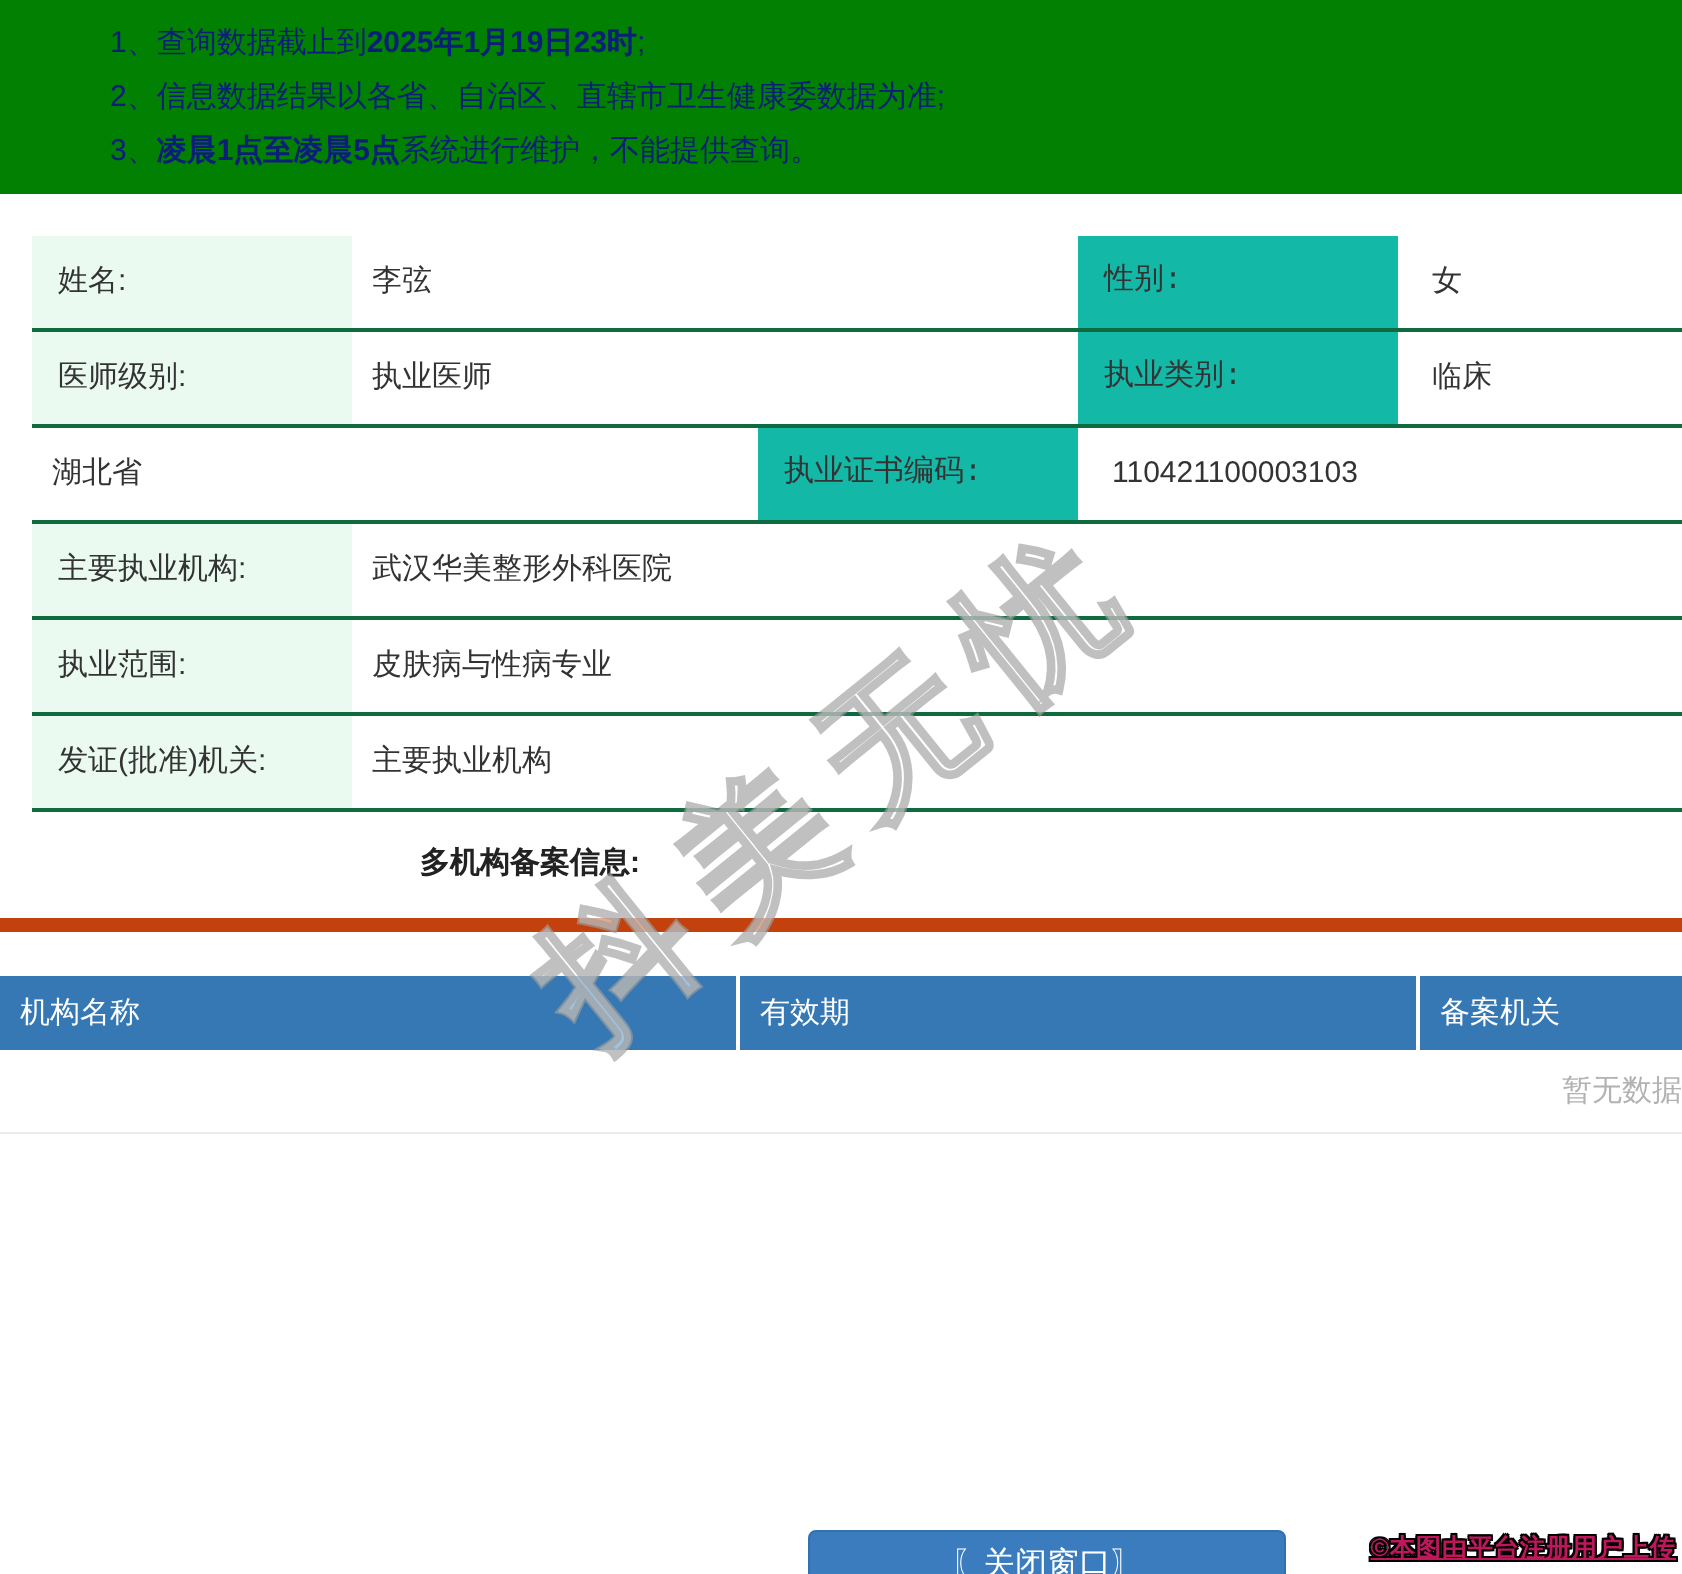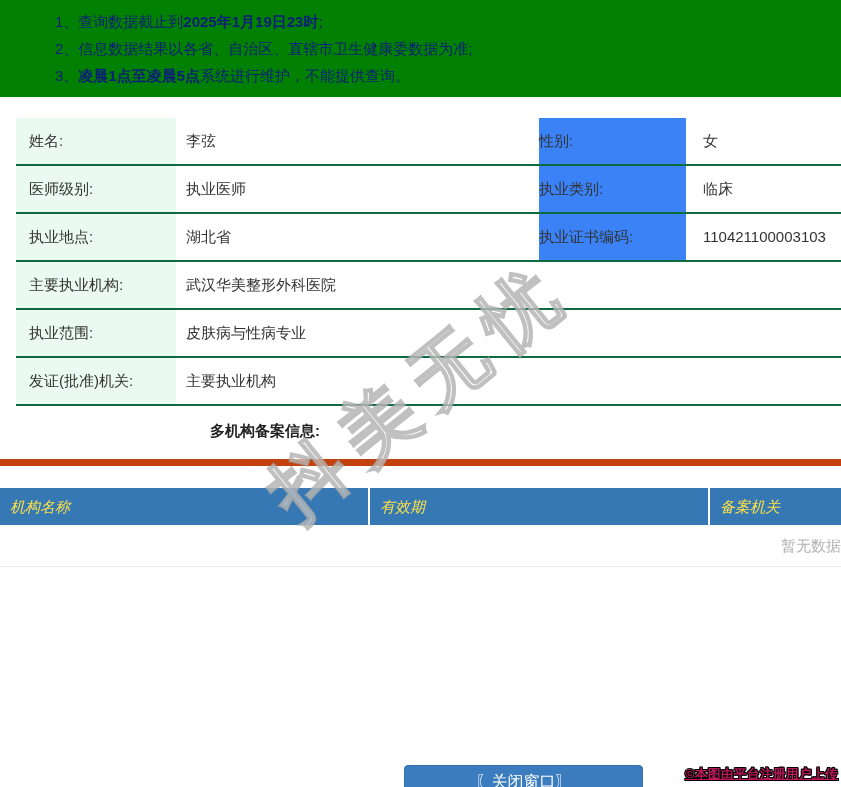--- a/index.html
+++ b/index.html
@@ -38,22 +38,24 @@
     background:#eafaf1;
     flex:0 0 auto;
   }
   .cell-value{
     width:353px;
     padding-left:10px;
     flex:0 0 auto;
   }
   .cell-label2{
     width:147px;
-    background:#3b82f6;
+    padding-left:13px;
+    background:#14b8a6;
     flex:0 0 auto;
+    font-family:Liberation Mono, monospace;
   }
   .cell-value2{
     flex:1 1 auto;
     padding-left:17px;
   }
   .cell-value-wide{
     flex:1 1 auto;
     padding-left:10px;
   }
   
@@ -64,23 +66,22 @@
     font-size:15px;
     color:#222;
     border-bottom:7px solid #c2410c;
   }
   .records-table{margin-top:22px;}
   .rec-header{
     display:flex;
     background:#3578b4;
     height:37px;
     line-height:37px;
-    color:#fde047;
+    color:#ffffff;
     font-size:15px;
-    font-style:italic;
   }
   .rec-col{padding-left:10px;box-sizing:border-box;}
   .rec-col1{width:370px;border-right:2px solid #ffffff;}
   .rec-col2{width:340px;border-right:2px solid #ffffff;}
   .rec-col3{flex:1 1 auto;}
   .rec-empty{
     height:41px;
     line-height:41px;
     text-align:right;
     padding-left:210px;
@@ -145,21 +146,20 @@
     <div class="cell-label2">性别:</div>
     <div class="cell-value2">女</div>
   </div>
   <div class="p-row">
     <div class="cell-label">医师级别:</div>
     <div class="cell-value">执业医师</div>
     <div class="cell-label2">执业类别:</div>
     <div class="cell-value2">临床</div>
   </div>
   <div class="p-row">
-    <div class="cell-label">执业地点:</div>
     <div class="cell-value">湖北省</div>
     <div class="cell-label2">执业证书编码:</div>
     <div class="cell-value2">110421100003103</div>
   </div>
   <div class="p-row">
     <div class="cell-label">主要执业机构:</div>
     <div class="cell-value-wide">武汉华美整形外科医院</div>
   </div>
   <div class="p-row">
     <div class="cell-label">执业范围:</div>

